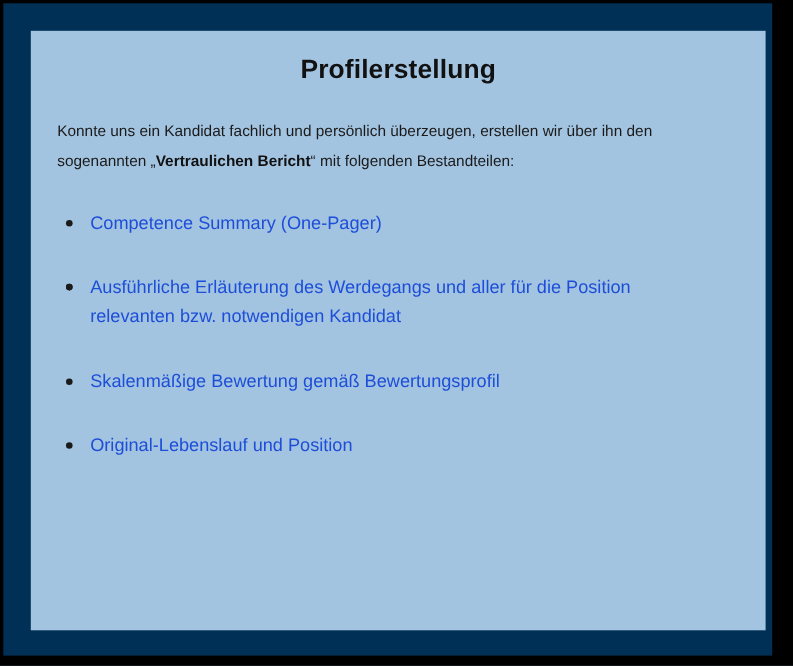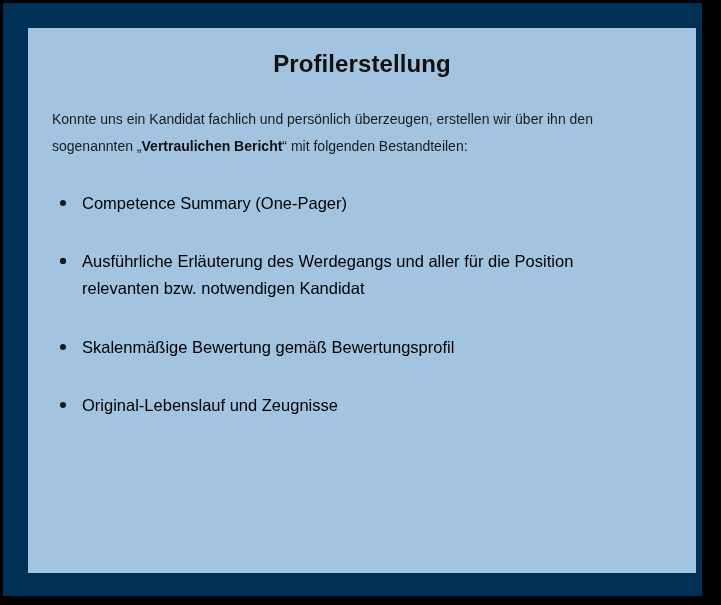--- a/index.html
+++ b/index.html
@@ -73,21 +73,21 @@
     list-style: none;
     margin: 0;
     padding: 30px 24px 0 32px;
   }
   .bullet-item {
     position: relative;
     padding-left: 22px;
     margin-bottom: 31px;
     font-size: 16.5px;
     line-height: 27px;
-    color: #000000;
+    color: #1d4ed8;
     max-width: 570px;
   }
   .bullet-item:last-child {
     margin-bottom: 0;
   }
   .bullet-item .dot {
     position: absolute;
     left: 0;
     top: 10px;
     width: 6px;
@@ -122,19 +122,19 @@
         <li class="bullet-item two-line">
           <span class="dot"></span>
           <span>Ausführliche Erläuterung des Werdegangs und aller für die Position relevanten bzw. notwendigen Kandidat</span>
         </li>
         <li class="bullet-item">
           <span class="dot"></span>
           <span>Skalenmäßige Bewertung gemäß Bewertungsprofil</span>
         </li>
         <li class="bullet-item">
           <span class="dot"></span>
-          <span>Original-Lebenslauf und Zeugnisse</span>
+          <span>Original-Lebenslauf und Position</span>
         </li>
       </ul>
 
     </div>
   </div>
 </div>
 
 </body></html>

